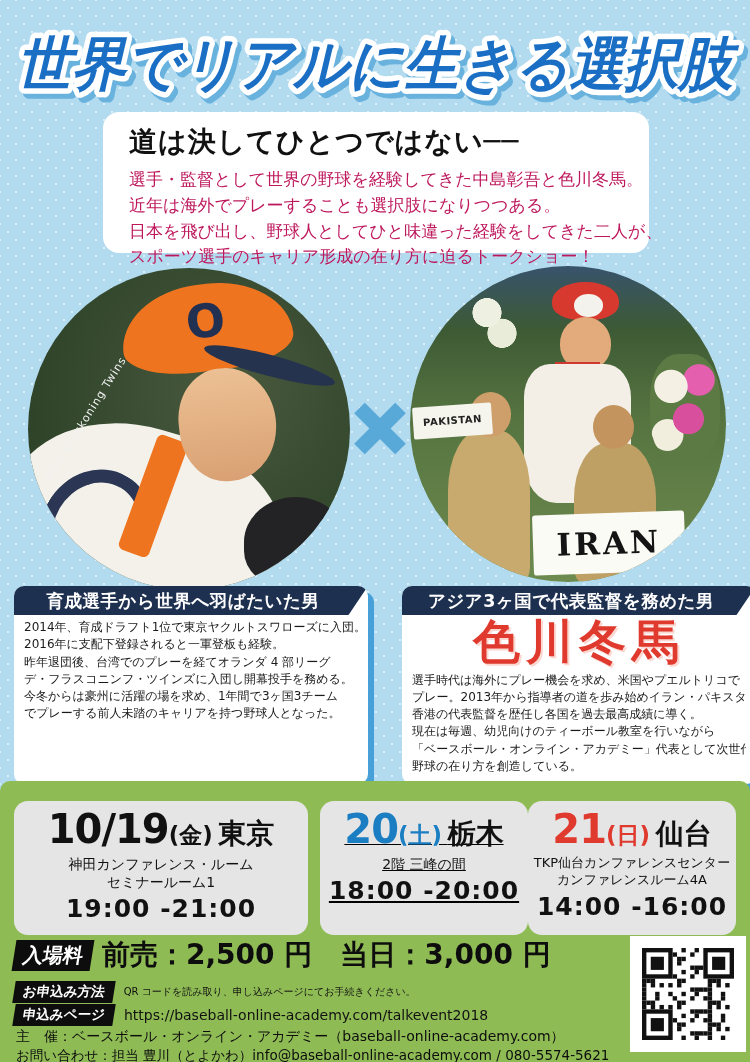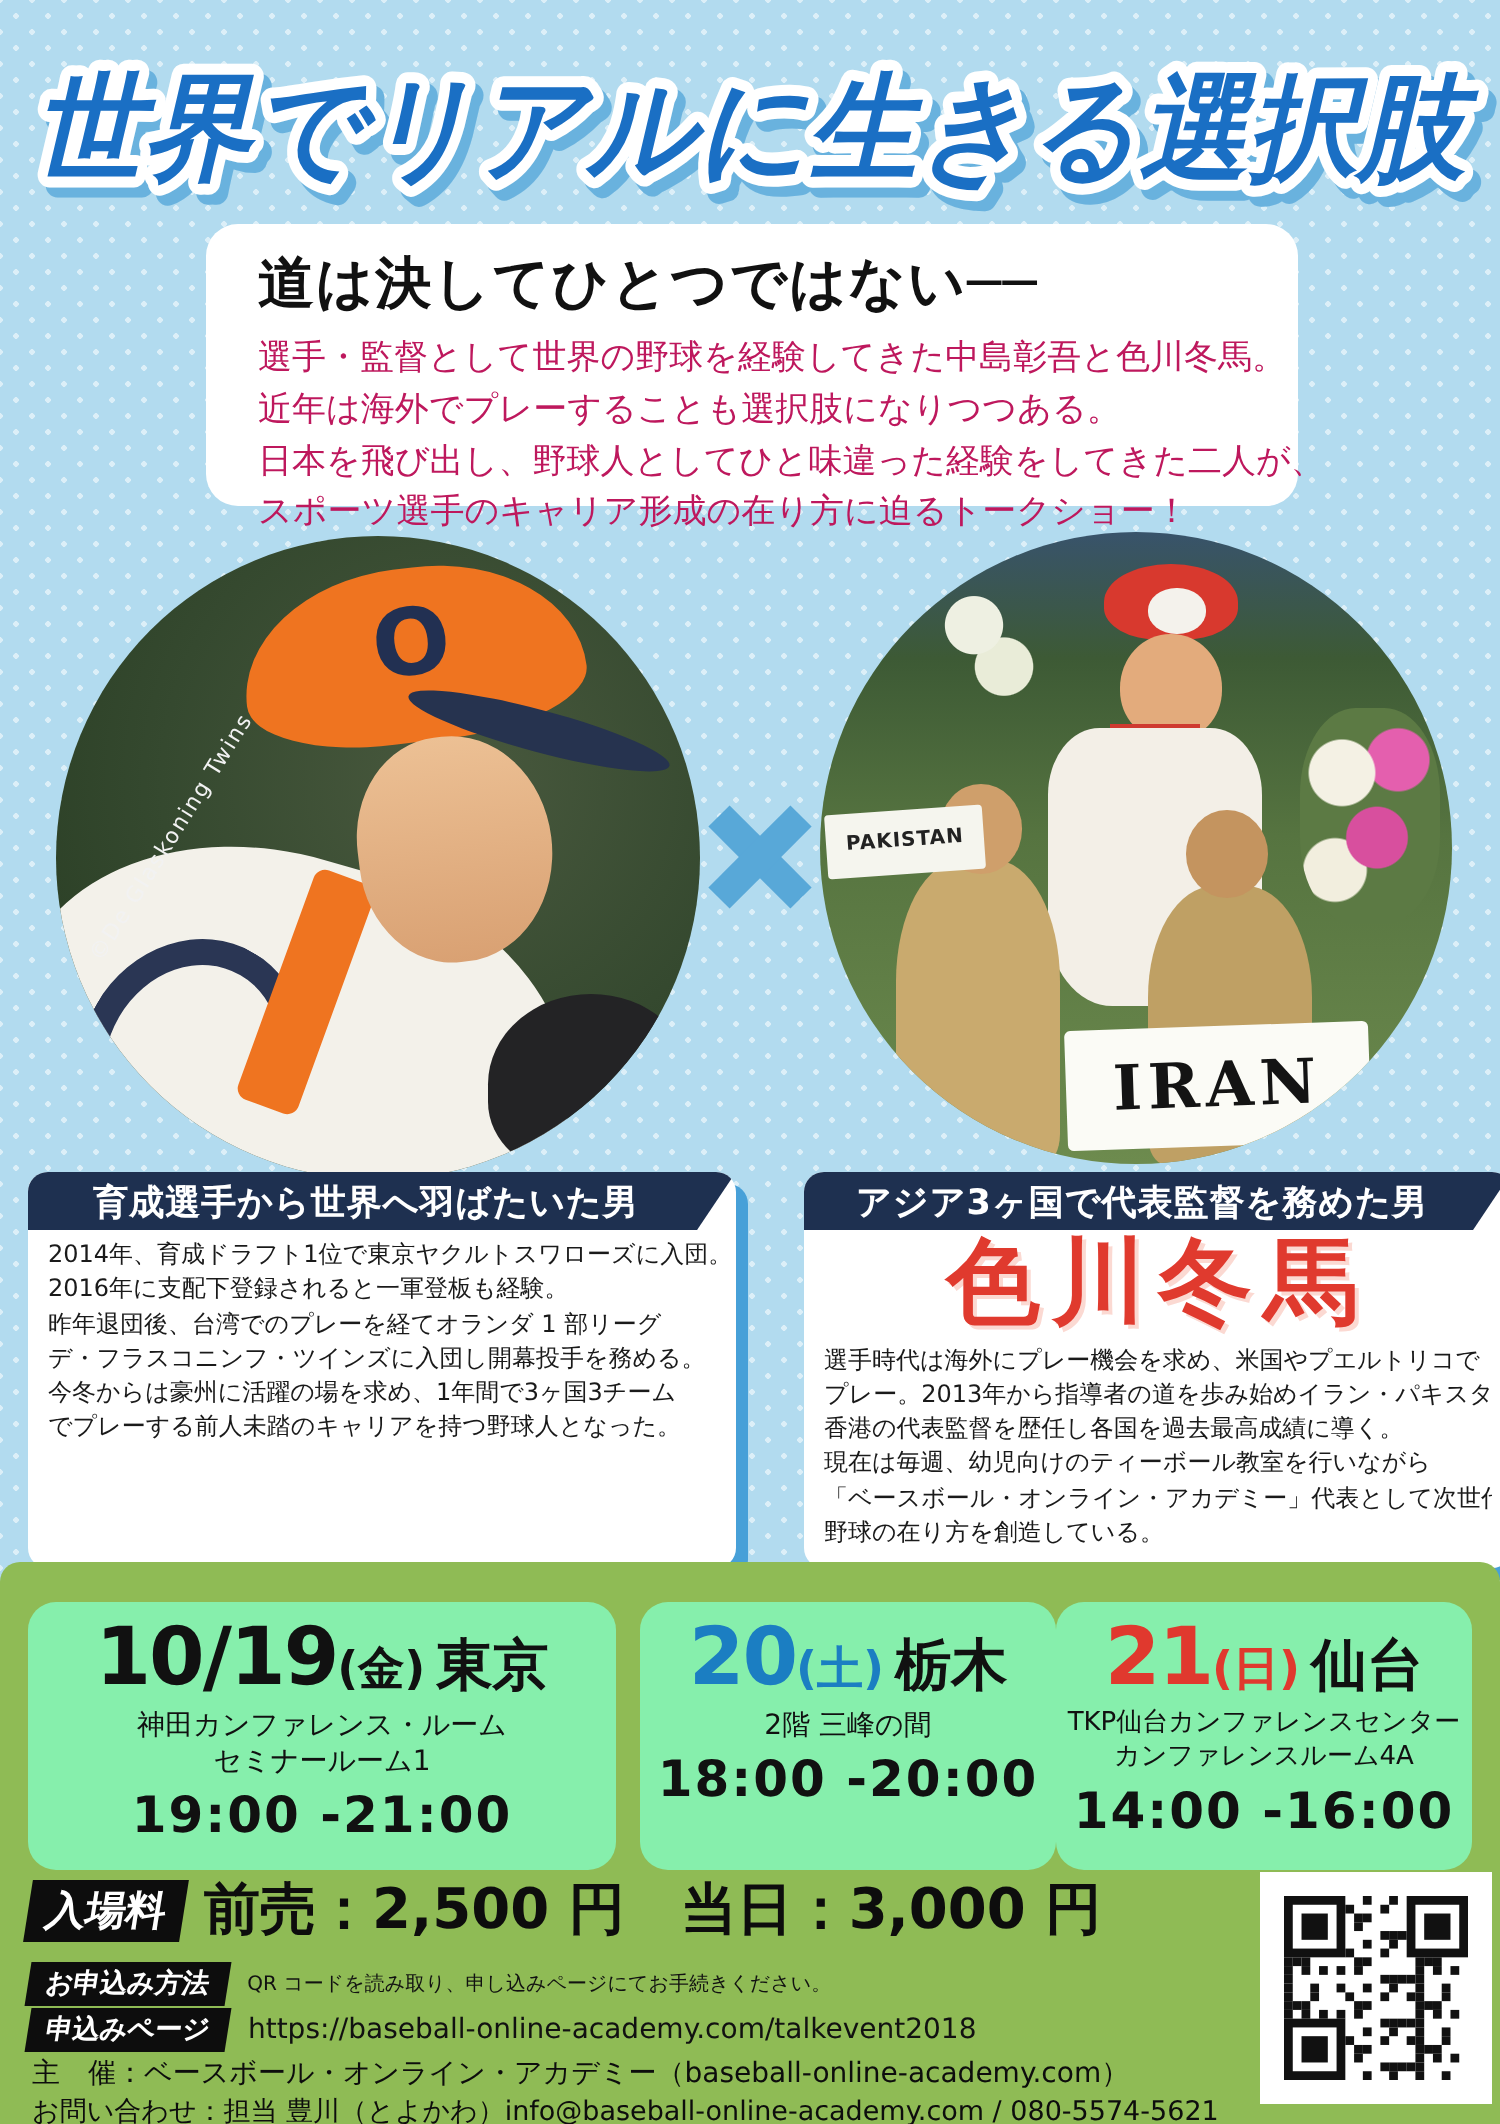--- a/index.html
+++ b/index.html
@@ -73,23 +73,23 @@
     border-radius:10px 10px 0 0;color:#fff;font-weight:bold;font-size:17.5px;display:flex;
     align-items:center;justify-content:center;letter-spacing:.5px;padding-right:16px;}
   .pname{text-align:center;font-size:47px;font-weight:bold;line-height:1.1;letter-spacing:6px;margin-top:1px;}
   .pname-orange{color:#f49b1d;text-shadow:2px 2px 0 #fde9c6;}
   .pname-red{color:#e03a2e;text-shadow:2px 2px 0 #fbd9d2;}
   .bio{padding:4px 10px 0;font-size:12px;line-height:1.44;color:#1a1a1a;}
   .bio div{white-space:nowrap;overflow:hidden;}
   
   .green{position:absolute;left:0;top:781px;width:750px;height:281px;background:#8fbb55;
     border-radius:10px 10px 0 0;}
-  .datebox{position:absolute;top:20px;height:134px;background:#86efac;border-radius:14px;
+  .datebox{position:absolute;top:20px;height:134px;background:#e5e5e5;border-radius:14px;
     text-align:center;box-sizing:border-box;padding-top:5px;}
-  .db1{left:14px;width:294px;}  .db2{left:320px;width:208px;}  .db3{left:528px;width:208px;}
+  .db1{left:14px;width:294px;}  .db2{left:320px;width:208px;text-decoration:underline;}  .db3{left:528px;width:208px;}
   .dateline{font-weight:bold;color:#111;}
   .d-num{font-size:40px;letter-spacing:-1px;}
   .d-day{font-size:23px;}
   .d-city{font-size:28px;}
   .db2 .d-num,.db2 .d-day{color:#1b7ec2;}
   .db3 .d-num,.db3 .d-day{color:#e0392e;}
   .venue{font-size:14px;line-height:1.3;color:#111;margin-top:2px;}
   .time{font-size:25px;font-weight:bold;color:#111;margin-top:3px;letter-spacing:1px;}
   .row{position:absolute;left:14px;display:flex;align-items:center;gap:10px;}
   .badge{background:#0d0d0d;color:#fff;font-weight:bold;transform:skewX(-9deg);
@@ -157,21 +157,21 @@
     <div class="boy2-face"></div>
     <div class="sign-pak">PAKISTAN</div>
     <div class="sign-iran">IRAN</div>
   </div>
 
   <div class="card card-left">
     <div class="banner">育成選手から世界へ羽ばたいた男</div>
     <div class="bio">
       <div>2014年、育成ドラフト1位で東京ヤクルトスワローズに入団。</div>
       <div>2016年に支配下登録されると一軍登板も経験。</div>
-      <div>昨年退団後、台湾でのプレーを経てオランダ 1 部リーグ</div>
+      <div>昨年退団後、台湾でのプレーを経てオランダ 4 部リーグ</div>
       <div>デ・フラスコニンフ・ツインズに入団し開幕投手を務める。</div>
       <div>今冬からは豪州に活躍の場を求め、1年間で3ヶ国3チーム</div>
       <div>でプレーする前人未踏のキャリアを持つ野球人となった。</div>
     </div>
   </div>
 
   <div class="card card-right">
     <div class="banner">アジア3ヶ国で代表監督を務めた男</div>
     <div class="pname pname-red">色川冬馬</div>
     <div class="bio">

